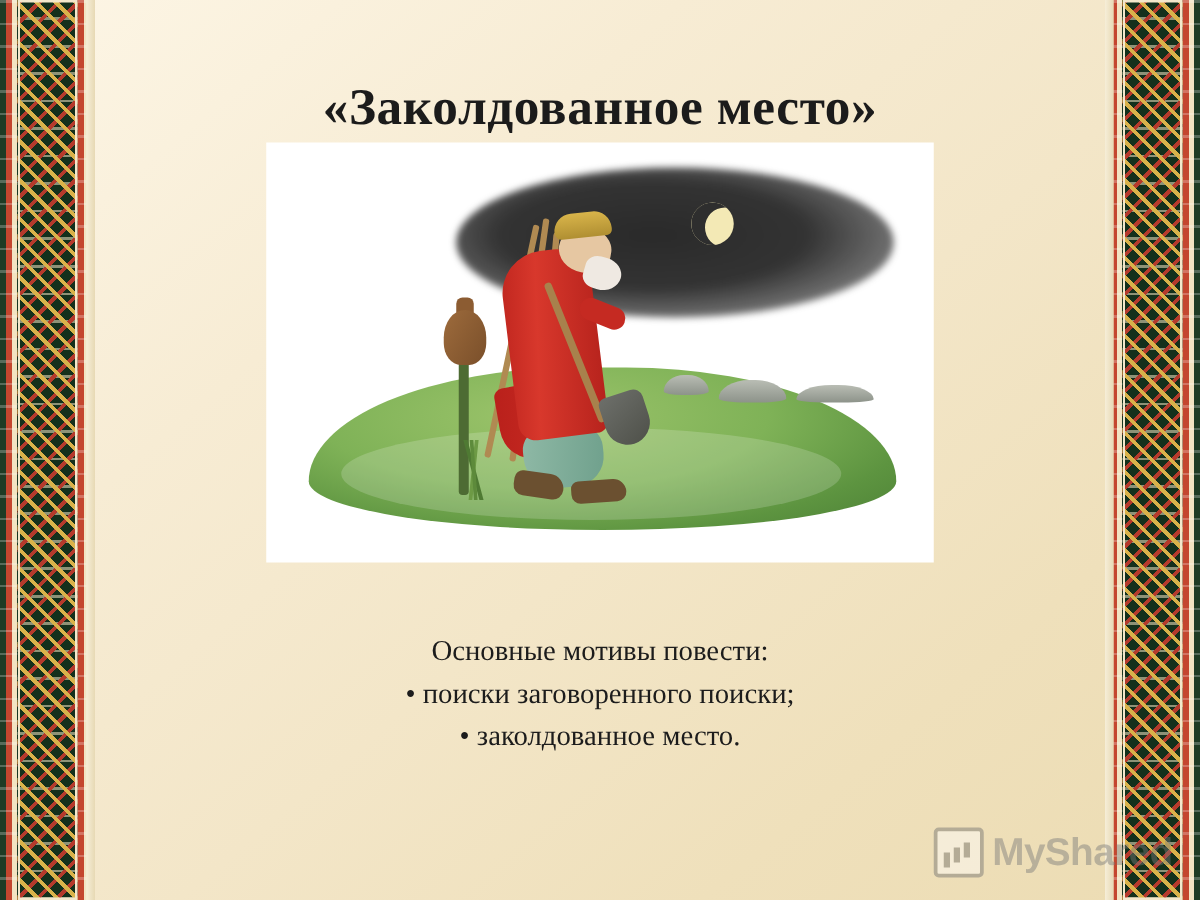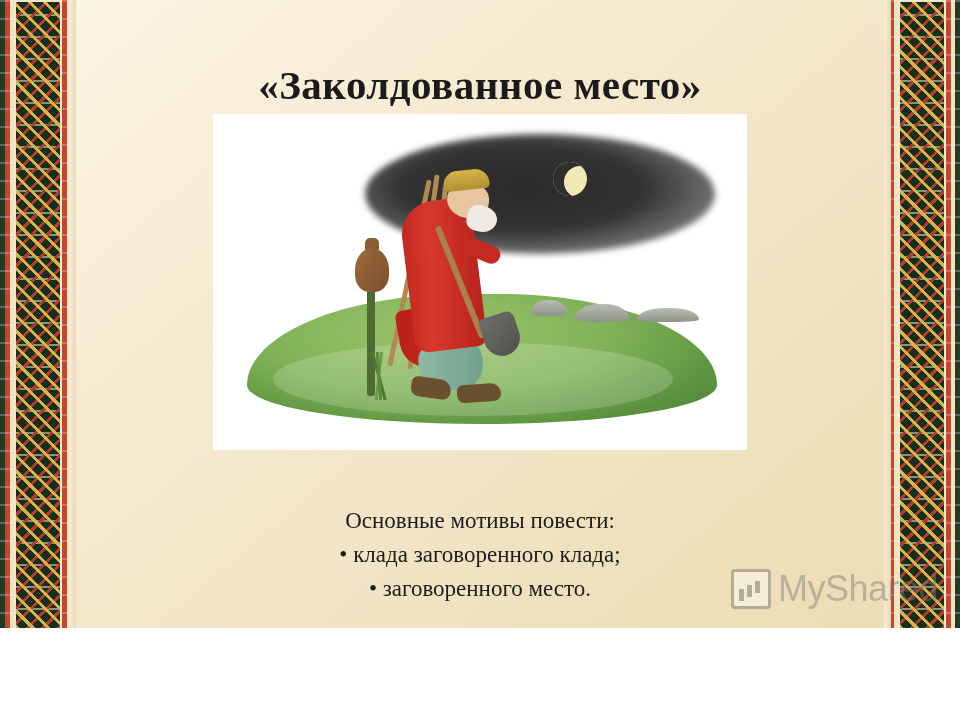--- a/index.html
+++ b/index.html
@@ -3,21 +3,21 @@
 <meta charset="utf-8">
 <style>
   html, body {
     margin: 0;
     padding: 0;
     background: #ffffff;
   }
   .slide {
     position: relative;
     width: 960px;
-    height: 628px;
+    height: 720px;
     overflow: hidden;
     background: linear-gradient(140deg, #fdf6e6 0%, #f7ecd4 30%, #f3e6c8 55%, #efe0bb 78%, #ecdcb3 100%);
     font-family: "Liberation Serif", serif;
   }
 
   
   .border-strip {
     position: absolute;
     top: 0;
     height: 720px;
@@ -255,22 +255,22 @@
     background: #ffffff;
   }
   .wm-logo::before {
     content: "";
     position: absolute; left: 5px; bottom: 5px;
     width: 5px; height: 12px; background: #6f6f6f;
     box-shadow: 8px -4px 0 0 #6f6f6f, 16px -8px 0 0 #6f6f6f;
   }
   .wm-text {
     font-family: "Liberation Sans", sans-serif;
-    font-size: 36px;
-    font-weight: normal;
+    font-size: 31px;
+    font-weight: bold;
     color: #7a7a7a;
     letter-spacing: -0.5px;
   }
 </style>
 </head>
 <body>
 
 <div class="slide">
 
   <div class="border-strip left"></div>
@@ -311,22 +311,22 @@
         <div class="fig-arm"></div>
         <div class="fig-head"></div>
         <div class="fig-beard"></div>
         <div class="fig-hat"></div>
         <div class="fig-grass"></div>
       </div>
     </div>
 
     <div class="caption">
       <span class="lead">Основные мотивы повести:</span>
-      <span class="bullet">• клада заговоренного клада;</span>
-      <span class="bullet">• заговоренного  место.</span>
+      <span class="bullet">• поиски заговоренного поиски;</span>
+      <span class="bullet">• заколдованное  место.</span>
     </div>
 
   </div>
 
   <div class="watermark">
     <div class="wm-logo"></div>
     <div class="wm-text">MyShared</div>
   </div>
 
 </div>

